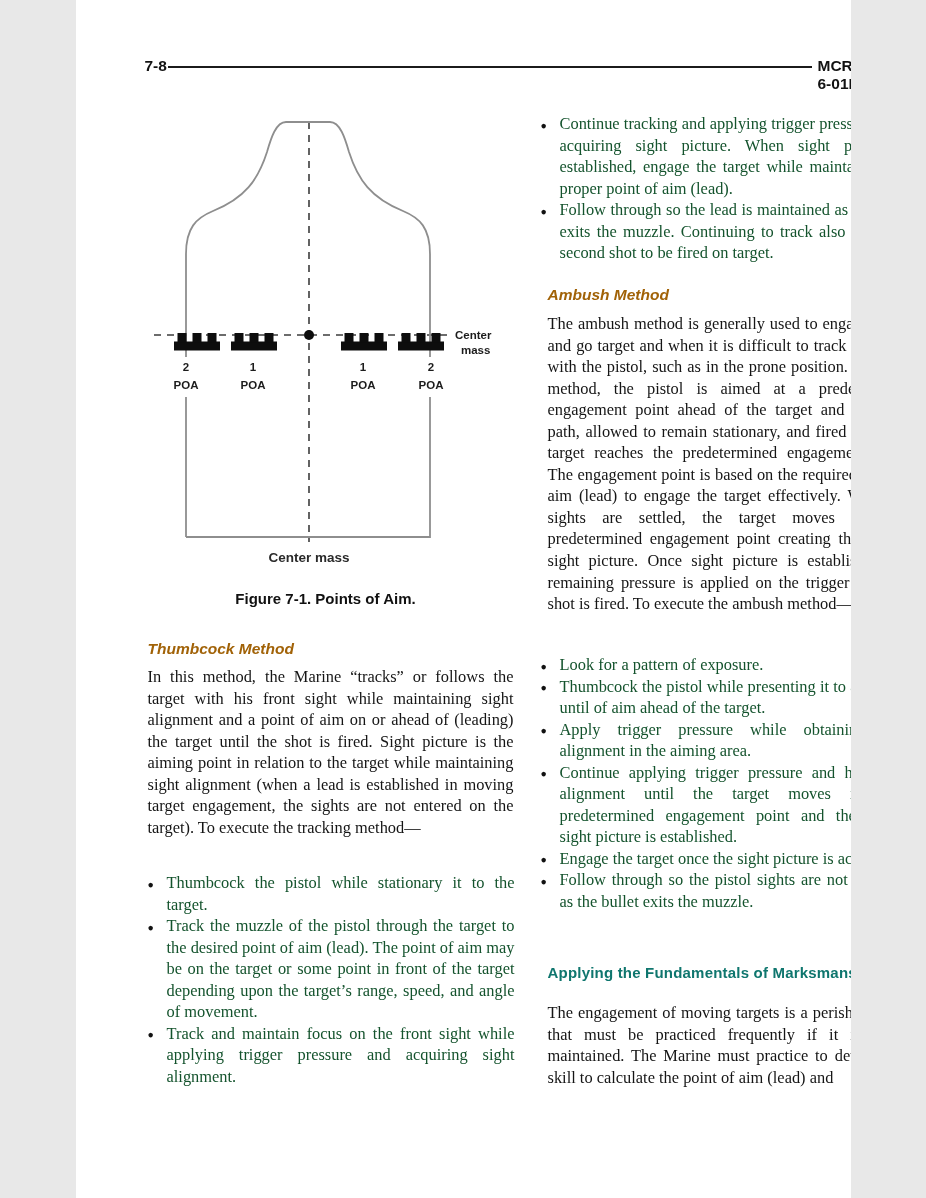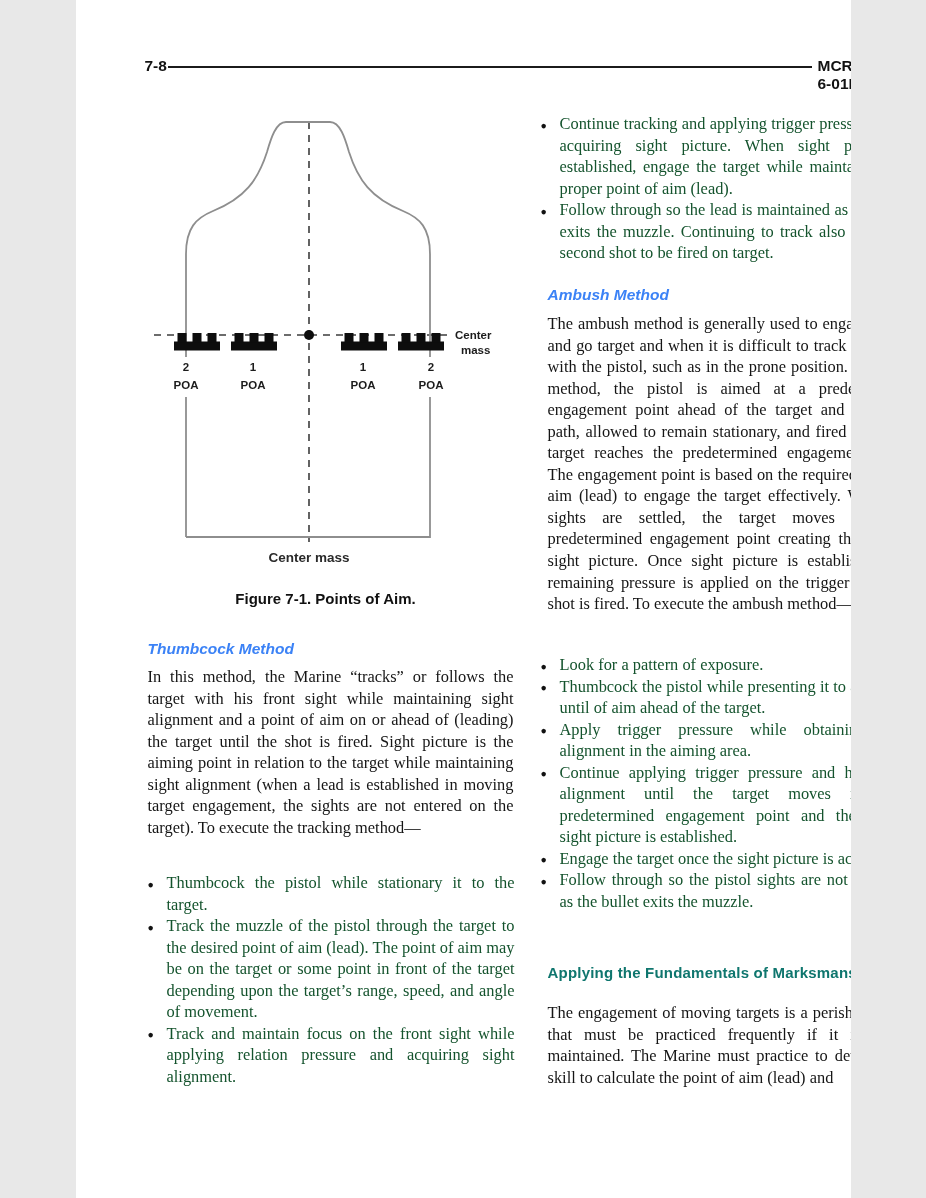--- a/index.html
+++ b/index.html
@@ -16,21 +16,21 @@
   }
   .hdr-num { left:69px; }
   .hdr-ref { left:742px; }
   .hdr-rule { position:absolute; left:92px; top:66px; width:644px; height:2.4px; background:#1b1b1b; }
 
   
   .abs { position:absolute; }
 
   .method-heading {
     margin:0; font-family:"Liberation Sans", sans-serif;
-    font-style:italic; font-weight:bold; font-size:15.5px; color:#3b82f6;
+    font-style:italic; font-weight:bold; font-size:15.5px; color:#a16207;
     white-space:nowrap;
   }
   .section-heading {
     margin:0; font-family:"Liberation Sans", sans-serif;
     font-weight:bold; font-size:15px; color:#0f766e; white-space:nowrap;
     letter-spacing:0.2px;
   }
   .body-par {
     margin:0; font-size:16.4px; line-height:21.55px; text-align:justify;
     color:#151515;
@@ -131,21 +131,21 @@
 
   <div class="abs fig-caption" style="left:70px; top:590px; width:360px;">Figure 7-1. Points of Aim.</div>
 
   <h3 class="abs method-heading" style="left:72px; top:640px;">Thumbcock Method</h3>
 
   <p class="abs body-par" style="left:72px; top:666px; width:366px;">In this method, the Marine “tracks” or follows the target with his front sight while maintaining sight alignment and a point of aim on or ahead of (leading) the target until the shot is fired. Sight picture is the aiming point in relation to the target while maintaining sight alignment (when a lead is established in moving target engagement, the sights are not entered on the target). To execute the tracking method—</p>
 
   <ul class="abs bullets" style="left:71px; top:872px; width:368px;">
     <li>Thumbcock the pistol while stationary it to the target.</li>
     <li>Track the muzzle of the pistol through the target to the desired point of aim (lead). The point of aim may be on the target or some point in front of the target depending upon the target’s range, speed, and angle of movement.</li>
-    <li>Track and maintain focus on the front sight while applying relation pressure and acquiring sight alignment.</li>
+    <li>Track and maintain focus on the front sight while applying trigger pressure and acquiring sight alignment.</li>
   </ul>
 
   <ul class="abs bullets" style="left:464px; top:113px; width:375px;">
     <li>Continue tracking and applying trigger pressure while acquiring sight picture. When sight picture is established, engage the target while maintaining the proper point of aim (lead).</li>
     <li>Follow through so the lead is maintained as the bullet exits the muzzle. Continuing to track also enables a second shot to be fired on target.</li>
   </ul>
 
   <h3 class="abs method-heading" style="left:472px; top:286px;">Ambush Method</h3>
 
   <p class="abs body-par" style="left:472px; top:313px; width:366px;">The ambush method is generally used to engage a stop and go target and when it is difficult to track the target with the pistol, such as in the prone position. With this method, the pistol is aimed at a predetermined engagement point ahead of the target and along its path, allowed to remain stationary, and fired when the target reaches the predetermined engagement point. The engagement point is based on the required point of aim (lead) to engage the target effectively. When the sights are settled, the target moves into the predetermined engagement point creating the desired sight picture. Once sight picture is established, the remaining pressure is applied on the trigger until the shot is fired. To execute the ambush method—</p>

